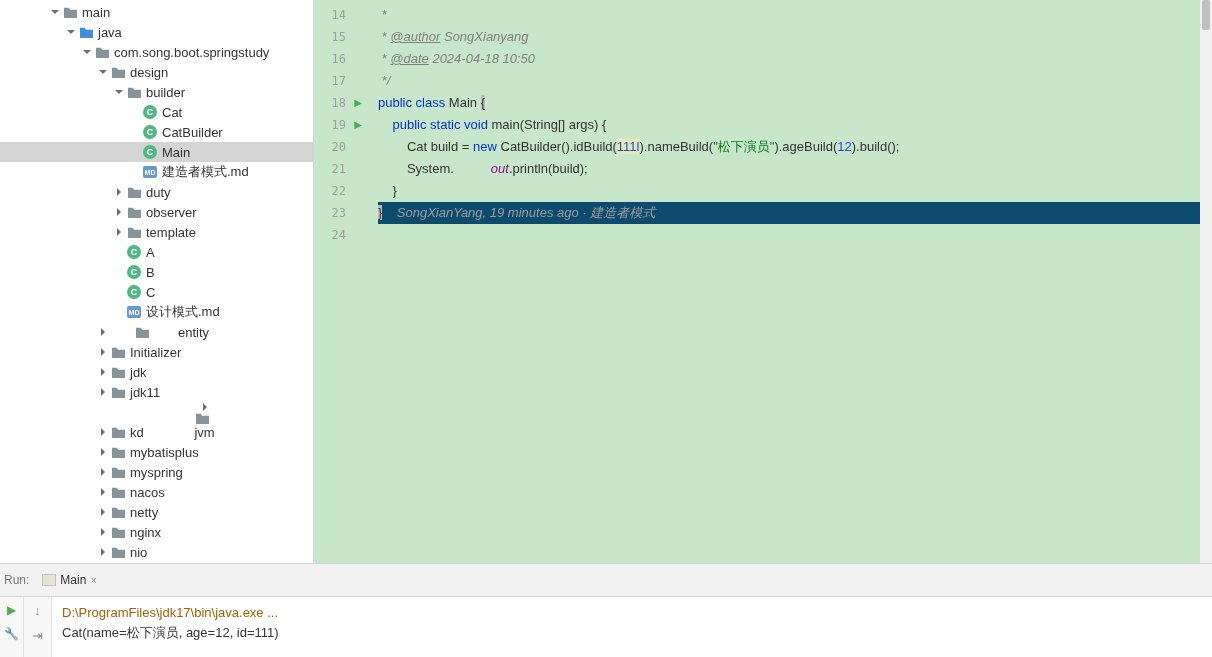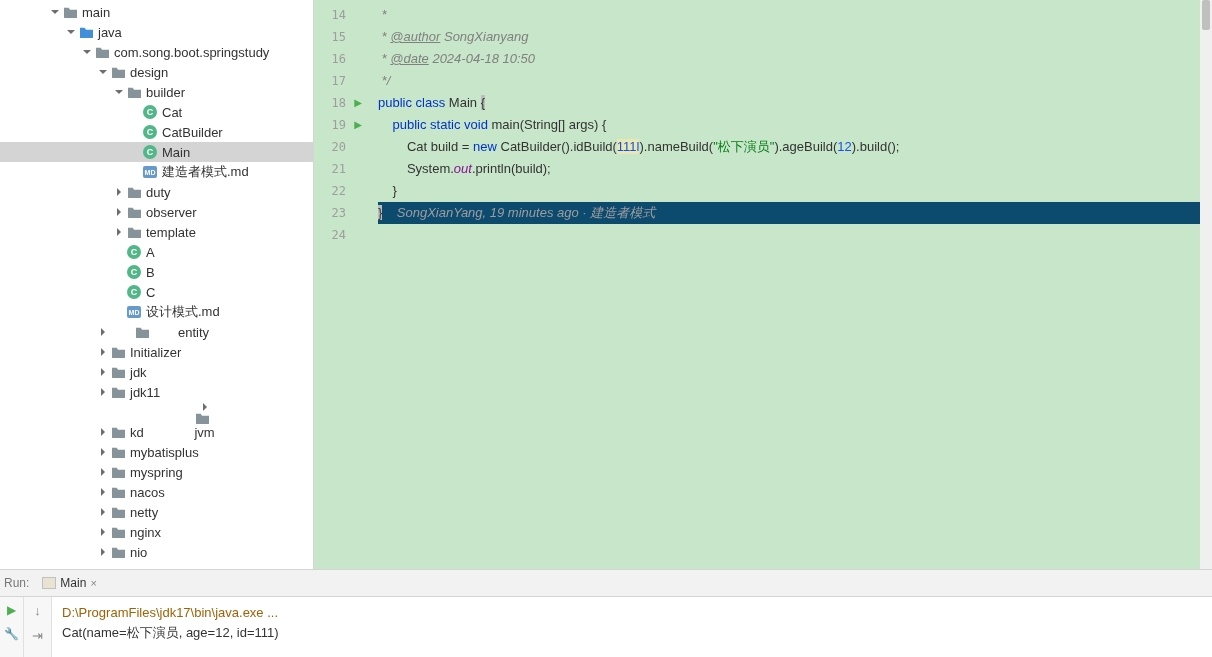--- a/index.html
+++ b/index.html
@@ -19,30 +19,30 @@
 .gnum { height:22px; line-height:22px; text-align:right; padding-right:18px; color:#9e9e9e; font-family:Consolas,monospace; font-size:12px; position:relative; }
 .gnum .play { position:absolute; right:2px; color:#4caf50; font-size:10px; }
 .vbar { width:14px; background:#c8e6c9; }
 .code { flex:1; padding-top:4px; font-family:Consolas,"Courier New",monospace; font-size:13px; line-height:22px; overflow:hidden; }
 .ln { height:22px; white-space:pre; }
 .cm { color:#808080; font-style:italic; }
 .cm-tag { text-decoration:underline; }
 .kw { color:#0033cc; }
 .str { color:#067d17; }
 .num { color:#1750eb; }
-.fld { color:#871094; font-style:italic; }
+.fld { color:#871094; font-style:italic;margin-left:37px; }
 .hl-num { background:#e8e8b0; }
 .brace { background:#bdbdbd; }
 .lens { color:#9e9e9e; font-style:italic; }
 .ln23 { background:#0c4a6e; }
 
 .scrollbar { position:absolute; right:0; top:0; bottom:0; width:12px; background:#f0f0f0; }
 .scroll-thumb { position:absolute; left:2px; right:2px; height:30px; background:#c0c0c0; border-radius:2px; }
 
-.run-header { height:28px; background:#f2f2f2; border-top:1px solid #d4d4d4; border-bottom:1px solid #d4d4d4; display:flex; align-items:center; font-size:12px; }
+.run-header { height:34px; background:#f2f2f2; border-top:1px solid #d4d4d4; border-bottom:1px solid #d4d4d4; display:flex; align-items:center; font-size:12px; }
 .run-header .label { color:#787878; margin-left:4px; margin-right:10px; }
 .run-tab { display:flex; align-items:center; padding:0 3px; }
 .run-tab .close { margin-left:4px; color:#888; font-size:11px; cursor:pointer; }
 .tab-ic { width:14px; height:12px; background:#e8e3d3; border:1px solid #c0c0c0; margin-right:4px; }
 
 .console-area { flex:0 0 60px; display:flex; background:#fff; }
 .console-left { width:24px; display:flex; flex-direction:column; align-items:center; padding-top:6px; gap:10px; border-right:1px solid #e0e0e0; background:#f7f7f7; }
 .console-left2 { width:28px; display:flex; flex-direction:column; align-items:center; padding-top:6px; gap:10px; border-right:1px solid #e0e0e0; background:#f7f7f7; }
 .run-btn { color:#4caf50; font-size:12px; cursor:pointer; }
 .wrench { color:#666; font-size:12px; cursor:pointer; }

